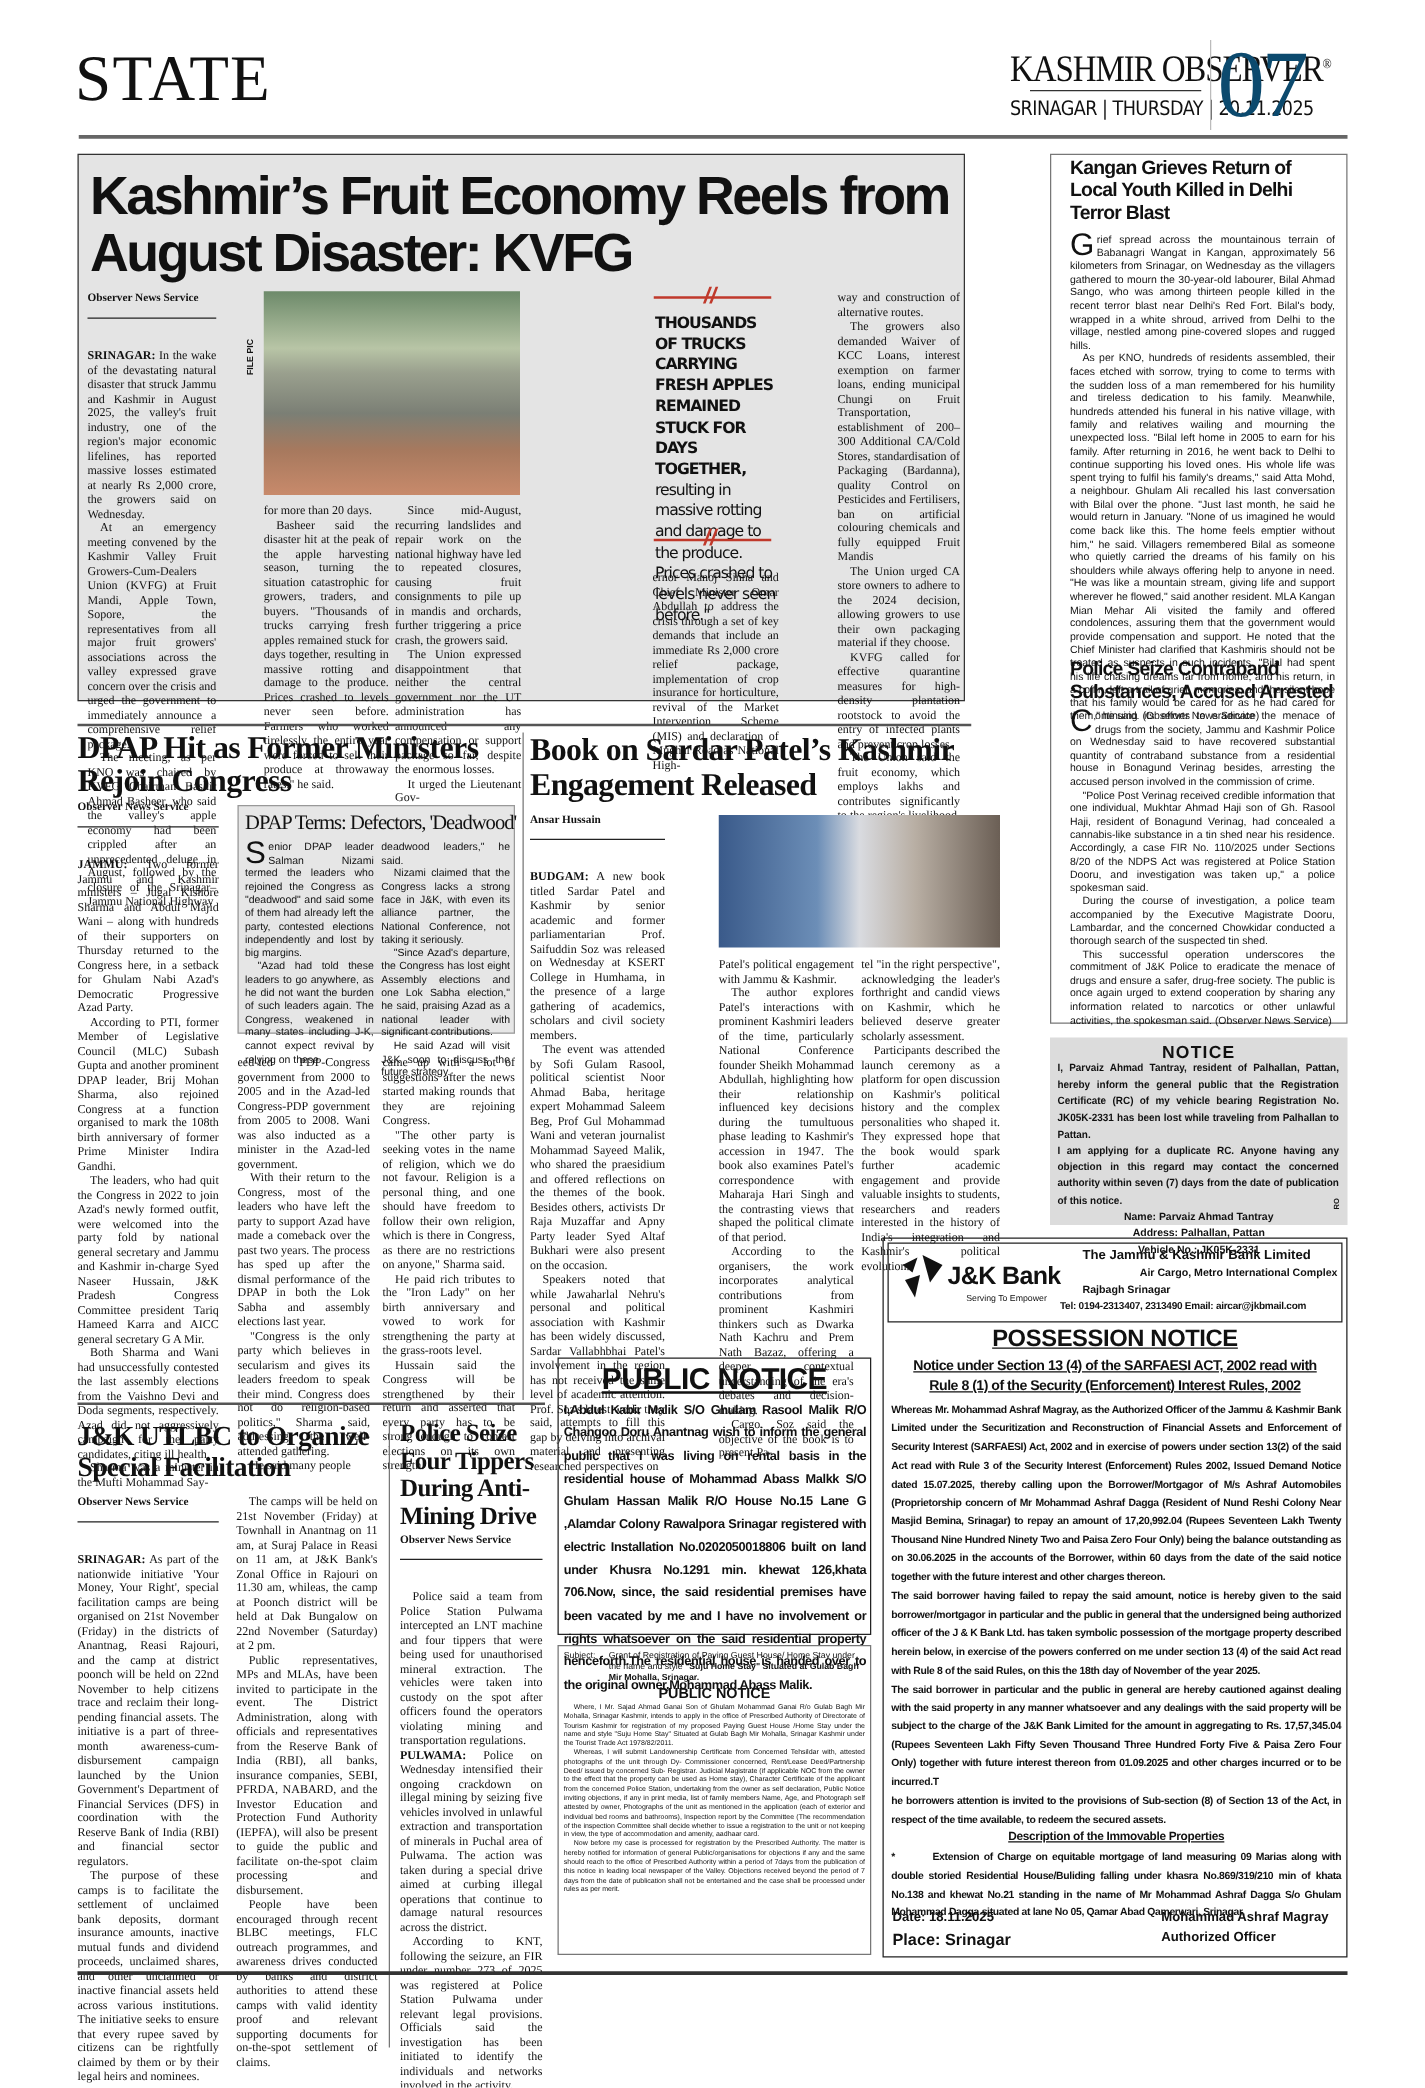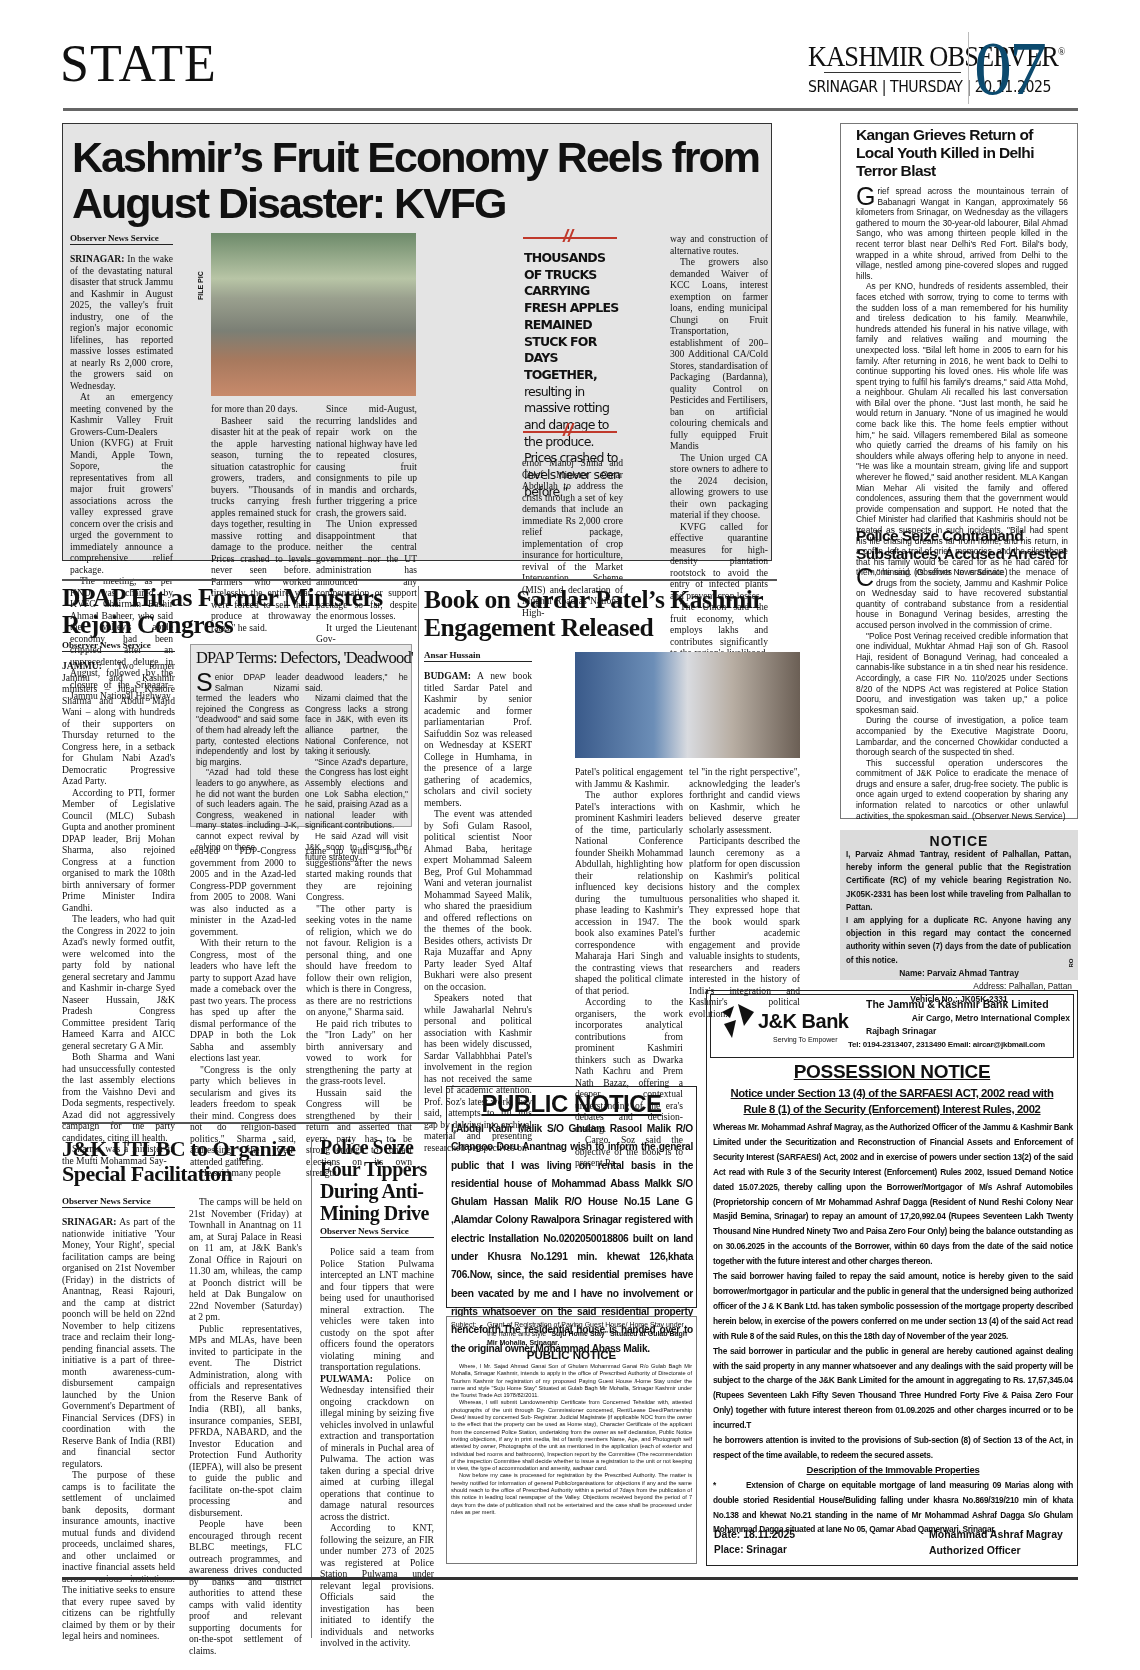--- a/index.html
+++ b/index.html
@@ -4,21 +4,21 @@
 <style>
 *{box-sizing:border-box;margin:0;padding:0}
 body{width:1140px;height:1670px;background:#fff;font-family:"DejaVu Serif",serif;color:#111;position:relative;overflow:hidden}
 .abs{position:absolute}
 .serif{font-family:"Liberation Serif",serif}
 .sans{font-family:"Liberation Sans",sans-serif}
 .cond{font-family:"DejaVu Sans",sans-serif}
 p.col{font-family:"Liberation Serif",serif;font-size:9.6px;line-height:11.5px;text-align:justify;hyphens:auto}
 p.col b{font-weight:bold}
 .ind{text-indent:10px}
-.byline{font-family:"Liberation Serif",serif;font-weight:bold;font-size:10px;border-bottom:1.5px solid #222;padding-bottom:1px;margin-bottom:8px}
+.byline{font-family:"Liberation Serif",serif;font-weight:bold;font-size:10px;border-bottom:1.5px solid #222;padding-bottom:11px;margin-bottom:24px}
 .hl{font-family:"Liberation Serif",serif;font-weight:bold;line-height:1.02;letter-spacing:-.5px}
 .sanshl{font-family:"Liberation Sans",sans-serif;font-weight:bold;line-height:1.05;letter-spacing:-.6px}
 .small-sans{font-family:"Liberation Sans",sans-serif;font-size:8.4px;line-height:10.6px;text-align:justify}
 .dropcap{float:left;font-size:25px;line-height:20px;margin-right:2px;font-family:"Liberation Sans",sans-serif}
 .bold-sans{font-family:"Liberation Sans",sans-serif;font-weight:bold}
 .photo{background:linear-gradient(180deg,#6d8a6a 0%,#b8c5a6 28%,#9aa08e 40%,#7b7f75 60%,#a7795e 78%,#c88a6b 100%)}
 .photo2{background:linear-gradient(90deg,#3a5a8a 0%,#6c8eb7 35%,#d9dbe0 50%,#b8aea3 70%,#6b5f55 100%)}
 </style>
 </head>
 <body>
@@ -86,21 +86,21 @@
   <p class="small-sans ind">"Police Post Verinag received credible information that one individual, Mukhtar Ahmad Haji son of Gh. Rasool Haji, resident of Bonagund Verinag, had concealed a cannabis-like substance in a tin shed near his residence. Accordingly, a case FIR No. 110/2025 under Sections 8/20 of the NDPS Act was registered at Police Station Dooru, and investigation was taken up," a police spokesman said.</p>
   <p class="small-sans ind">During the course of investigation, a police team accompanied by the Executive Magistrate Dooru, Lambardar, and the concerned Chowkidar conducted a thorough search of the suspected tin shed.</p>
   <p class="small-sans ind">This successful operation underscores the commitment of J&amp;K Police to eradicate the menace of drugs and ensure a safer, drug-free society. The public is once again urged to extend cooperation by sharing any information related to narcotics or other unlawful activities, the spokesman said. (Observer News Service)</p>
 </div>
 
 <div class="abs" style="left:840px;top:830px;width:238px;height:150px;background:#dcdcdc;padding:4px 6px;font-family:'Liberation Sans',sans-serif;font-size:8.4px;line-height:13.2px">
   <div style="text-align:center;font-weight:bold;font-size:14px;line-height:14px;letter-spacing:1px">NOTICE</div>
   <div style="text-align:justify;font-weight:bold;transform:scaleX(.95);transform-origin:left;width:237px">I, Parvaiz Ahmad Tantray, resident of Palhallan, Pattan, hereby inform the general public that the Registration Certificate (RC) of my vehicle bearing Registration No. JK05K-2331 has been lost while traveling from Palhallan to Pattan.</div>
   <div style="text-align:justify;font-weight:bold;transform:scaleX(.95);transform-origin:left;width:237px">I am applying for a duplicate RC. Anyone having any objection in this regard may contact the concerned authority within seven (7) days from the date of publication of this notice.</div>
   <div style="text-align:center;font-weight:bold">Name: Parvaiz Ahmad Tantray</div>
-  <div style="text-align:right;font-weight:normal">Address: Palhallan, Pattan</div>
+  <div style="text-align:center;font-weight:bold">Address: Palhallan, Pattan</div>
   <div style="text-align:center;font-weight:bold">Vehicle No.: JK05K-2331</div>
 </div>
 <div class="abs" style="left:1066px;top:960px;font-size:6px;font-family:'Liberation Sans',sans-serif;font-weight:bold;transform:rotate(-90deg)">RO</div>
 
 <div class="abs" style="left:62px;top:579px;width:715px;height:2px;background:#555"></div>
 
 <div class="abs hl" style="left:62px;top:584px;width:350px;font-size:25.5px;line-height:27px">DPAP Hit as Former Ministers Rejoin Congress</div>
 <div class="abs" style="left:62px;top:640px;width:113px">
   <div class="byline" style="font-size:9px">Observer News Service</div>
   <p class="col"><b>JAMMU:</b><span> Two former Jammu and Kashmir ministers – Jugal Kishore Sharma and Abdul Majid Wani – along with hundreds of their supporters on Thursday returned to the Congress here, in a setback for Ghulam Nabi Azad's Democratic Progressive Azad Party.</span></p>
@@ -176,21 +176,21 @@
 <div class="abs bold-sans" style="left:710px;top:1103px;width:364px;text-align:center;font-size:11.3px;text-decoration:underline;letter-spacing:-.4px;white-space:nowrap">Rule 8 (1) of the Security (Enforcement) Interest Rules, 2002</div>
 <div class="abs" style="left:713px;top:1120px;width:360px;font-family:'Liberation Sans',sans-serif;font-weight:bold;font-size:8.3px;line-height:14.9px;text-align:justify;letter-spacing:-.25px">
   <div>Whereas Mr. Mohammad Ashraf Magray, as the Authorized Officer of the Jammu &amp; Kashmir Bank Limited under the Securitization and Reconstruction of Financial Assets and Enforcement of Security Interest (SARFAESI) Act, 2002 and in exercise of powers under section 13(2) of the said Act read with Rule 3 of the Security Interest (Enforcement) Rules 2002, Issued Demand Notice dated 15.07.2025, thereby calling upon the Borrower/Mortgagor of M/s Ashraf Automobiles (Proprietorship concern of Mr Mohammad Ashraf Dagga (Resident of Nund Reshi Colony Near Masjid Bemina, Srinagar) to repay an amount of 17,20,992.04 (Rupees Seventeen Lakh Twenty Thousand Nine Hundred Ninety Two and Paisa Zero Four Only) being the balance outstanding as on 30.06.2025 in the accounts of the Borrower, within 60 days from the date of the said notice together with the future interest and other charges thereon.</div>
   <div>The said borrower having failed to repay the said amount, notice is hereby given to the said borrower/mortgagor in particular and the public in general that the undersigned being authorized officer of the J &amp; K Bank Ltd. has taken symbolic possession of the mortgage property described herein below, in exercise of the powers conferred on me under section 13 (4) of the said Act read with Rule 8 of the said Rules, on this the 18th day of November of the year 2025.</div>
   <div>The said borrower in particular and the public in general are hereby cautioned against dealing with the said property in any manner whatsoever and any dealings with the said property will be subject to the charge of the J&amp;K Bank Limited for the amount in aggregating to Rs. 17,57,345.04 (Rupees Seventeen Lakh Fifty Seven Thousand Three Hundred Forty Five &amp; Paisa Zero Four Only) together with future interest thereon from 01.09.2025 and other charges incurred or to be incurred.T</div>
   <div>he borrowers attention is invited to the provisions of Sub-section (8) of Section 13 of the Act, in respect of the time available, to redeem the secured assets.</div>
   <div style="text-align:center;text-decoration:underline;font-size:9.5px">Description of the Immovable Properties</div>
   <div><span style="margin-right:30px">*</span><span>Extension of Charge on equitable mortgage of land measuring 09 Marias along with double storied Residential House/Buliding falling under khasra No.869/319/210 min of khata No.138 and khewat No.21 standing in the name of Mr Mohammad Ashraf Dagga S/o Ghulam Mohammad Dagga situated at lane No 05, Qamar Abad Qamerwari, Srinagar,</span></div>
 </div>
 <div class="abs bold-sans" style="left:714px;top:1528px;font-size:10.5px">Date: 18.11.2025</div>
-<div class="abs bold-sans" style="left:714px;top:1544px;font-size:10px">Place: Srinagar</div>
+<div class="abs bold-sans" style="left:714px;top:1544px;font-size:13px">Place: Srinagar</div>
 <div class="abs bold-sans" style="left:929px;top:1528px;font-size:10.5px">Mohammad Ashraf Magray</div>
 <div class="abs bold-sans" style="left:929px;top:1544px;font-size:10.5px">Authorized Officer</div>
 
 <div class="abs" style="left:446px;top:1086px;width:251px;height:222px;border:1.5px solid #222"></div>
 <div class="abs bold-sans" style="left:446px;top:1090px;width:251px;text-align:center;font-size:24px;letter-spacing:-.5px;text-decoration:underline">PUBLIC NOTICE</div>
 <div class="abs" style="left:451px;top:1120px;width:242px;font-family:'Liberation Sans',sans-serif;font-weight:bold;font-size:10.2px;line-height:18.3px;text-align:justify;letter-spacing:-.3px">I,Abdul Kabir Malik S/O Ghulam Rasool Malik R/O Changoo Doru Anantnag wish to inform the general public that I was living on rental basis in the residential house of Mohammad Abass Malkk S/O Ghulam Hassan Malik R/O House No.15 Lane G ,Alamdar Colony Rawalpora Srinagar registered with electric Installation No.0202050018806 built on land under Khusra No.1291 min. khewat 126,khata 706.Now, since, the said residential premises have been vacated by me and I have no involvement or rights whatsoever on the said residential property henceforth.The residential house is handed over to the original owner,Mohammad Abass Malik.</div>
 
 <div class="abs" style="left:446px;top:1316px;width:251px;height:248px;border:1px solid #777;padding:3px 4px;font-family:'Liberation Sans',sans-serif">
   <div style="display:flex;font-size:7px;line-height:9px">
     <span style="width:36px;flex:none">Subject:</span>

